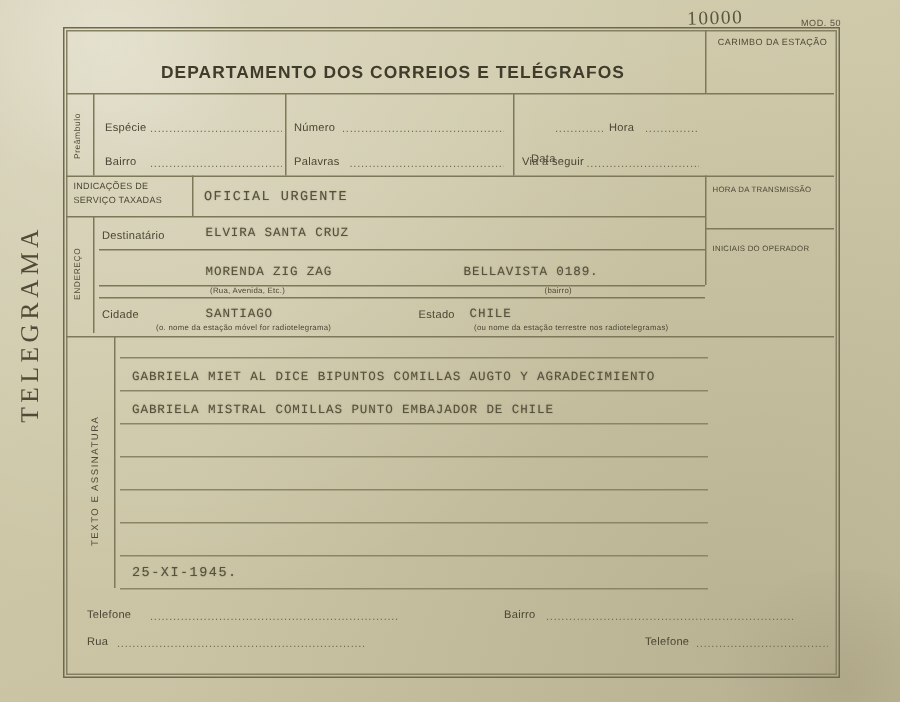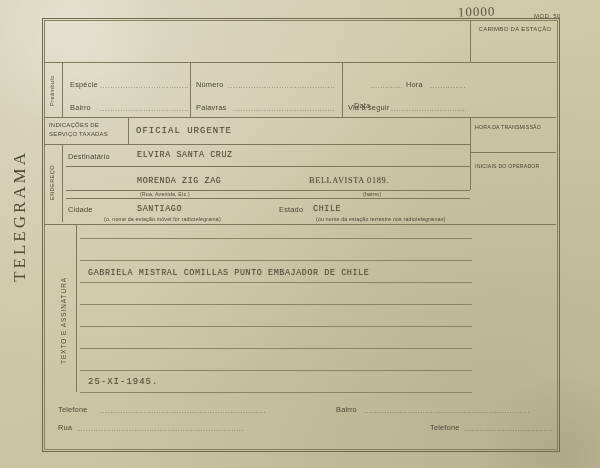--- a/index.html
+++ b/index.html
@@ -170,20 +170,21 @@
 
   <div class="hand-number">10000</div>
   <div class="mod-label">MOD. 50</div>
 
   <div class="telegrama">TELEGRAMA</div>
 
   <div class="frame">
     <div class="inner-frame"></div>
   </div>
 
+  <div class="hdr-line2">DEPARTAMENTO DOS CORREIOS E TELÉGRAFOS</div>
   <div class="carimbo">CARIMBO DA ESTAÇÃO</div>
 
   <div class="hline" style="left:44px; top:62px; width:512px;"></div>
 
   <div class="vline" style="left:470px; top:20px; height:42px;"></div>
 
   <div class="vline" style="left:62px; top:62px; height:55px;"></div>
   <div class="side-lbl" style="left:49px; top:68px; height:46px;">Preâmbulo</div>
 
   <div class="lbl" style="left:70px; top:80px;">Espécie</div>
@@ -221,21 +222,21 @@
 
   <div class="vline" style="left:62px; top:144px; height:78px;"></div>
   <div class="side-lbl" style="left:49px; top:154px; height:58px;">ENDEREÇO</div>
 
   <div class="lbl" style="left:68px; top:152px;">Destinatário</div>
   <div class="typed" style="left:137px; top:150px;">ELVIRA SANTA CRUZ</div>
   <div class="hline" style="left:66px; top:166px; width:404px;"></div>
 
   <div class="typed" style="left:137px; top:176px;">MORENDA ZIG ZAG</div>
   <div class="lbl xs" style="left:140px; top:191px;">(Rua, Avenida, Etc.)</div>
-  <div class="typed" style="left:309px; top:176px;font-family:Liberation Serif, serif;">BELLAVISTA 0189.</div>
+  <div class="typed" style="left:309px; top:176px;">BELLAVISTA 0189.</div>
   <div class="lbl xs" style="left:363px; top:191px;">(bairro)</div>
   <div class="hline" style="left:66px; top:190px; width:404px;"></div>
   <div class="hline" style="left:66px; top:198px; width:404px;"></div>
 
   <div class="lbl" style="left:68px; top:205px;">Cidade</div>
   <div class="typed" style="left:137px; top:204px;">SANTIAGO</div>
   <div class="lbl xs" style="left:104px; top:216px;">(o. nome da estação móvel for radiotelegrama)</div>
   <div class="lbl" style="left:279px; top:205px;">Estado</div>
   <div class="typed" style="left:313px; top:204px;">CHILE</div>
   <div class="lbl xs" style="left:316px; top:216px;">(ou nome da estação terrestre nos radiotelegramas)</div>
@@ -247,20 +248,21 @@
 
   <div class="body-line" style="top:238px;"></div>
   <div class="body-line" style="top:260px;"></div>
   <div class="body-line" style="top:282px;"></div>
   <div class="body-line" style="top:304px;"></div>
   <div class="body-line" style="top:326px;"></div>
   <div class="body-line" style="top:348px;"></div>
   <div class="body-line" style="top:370px;"></div>
   <div class="body-line" style="top:392px;"></div>
 
+  <div class="typed" style="left:88px; top:246px;">GABRIELA MIET AL DICE BIPUNTOS COMILLAS AUGTO Y AGRADECIMIENTO</div>
   <div class="typed" style="left:88px; top:268px;">GABRIELA MISTRAL COMILLAS PUNTO EMBAJADOR DE CHILE</div>
   <div class="typed big" style="left:88px; top:377px;">25-XI-1945.</div>
 
   <div class="lbl" style="left:58px; top:405px;">Telefone</div>
   <div class="dots" style="left:100px; top:406px; width:230px;">.................................................................</div>
   <div class="lbl" style="left:336px; top:405px;">Bairro</div>
   <div class="dots" style="left:364px; top:406px; width:188px;">.................................................................</div>
 
   <div class="lbl" style="left:58px; top:423px;">Rua</div>
   <div class="dots" style="left:78px; top:424px; width:348px;">.................................................................</div>

